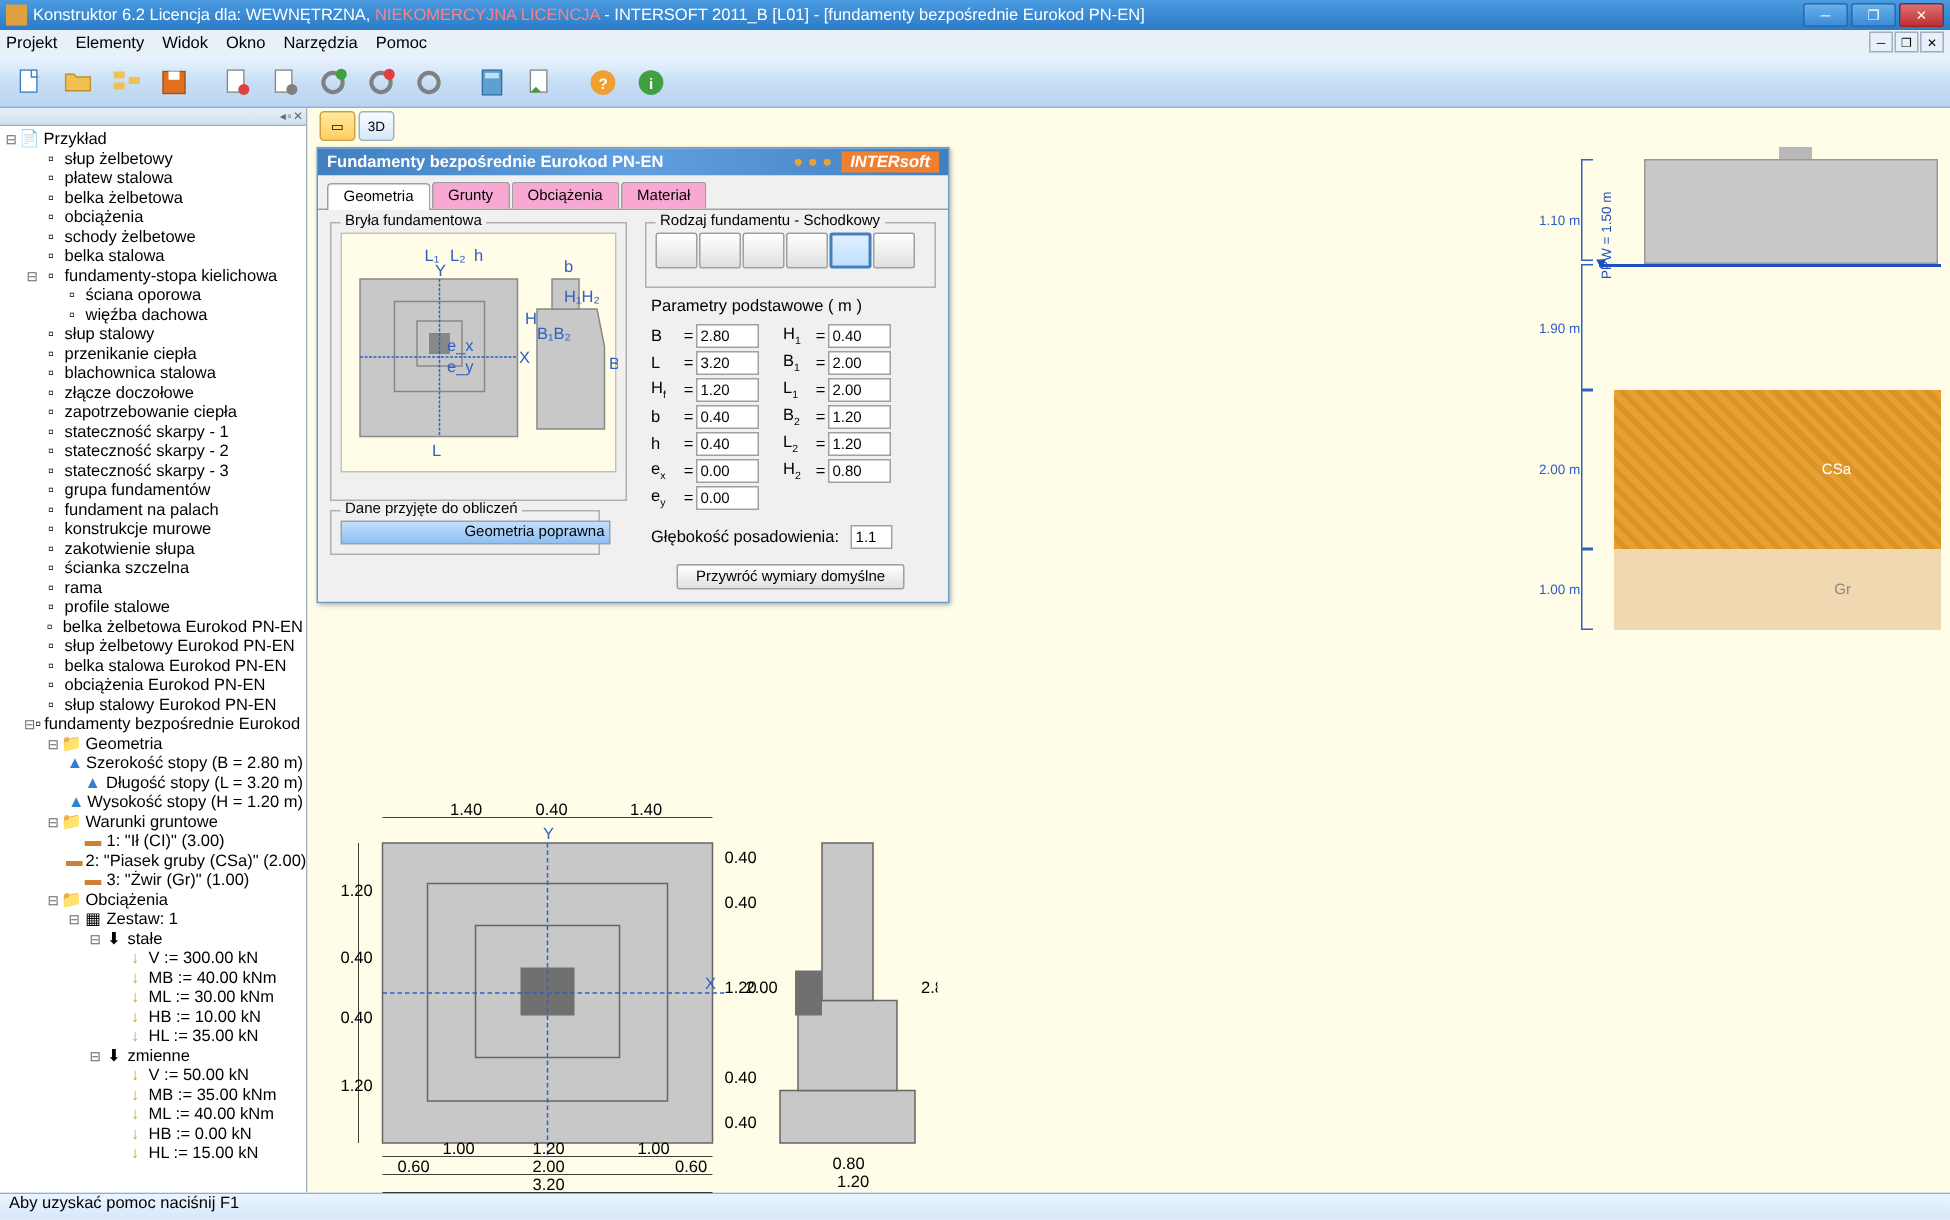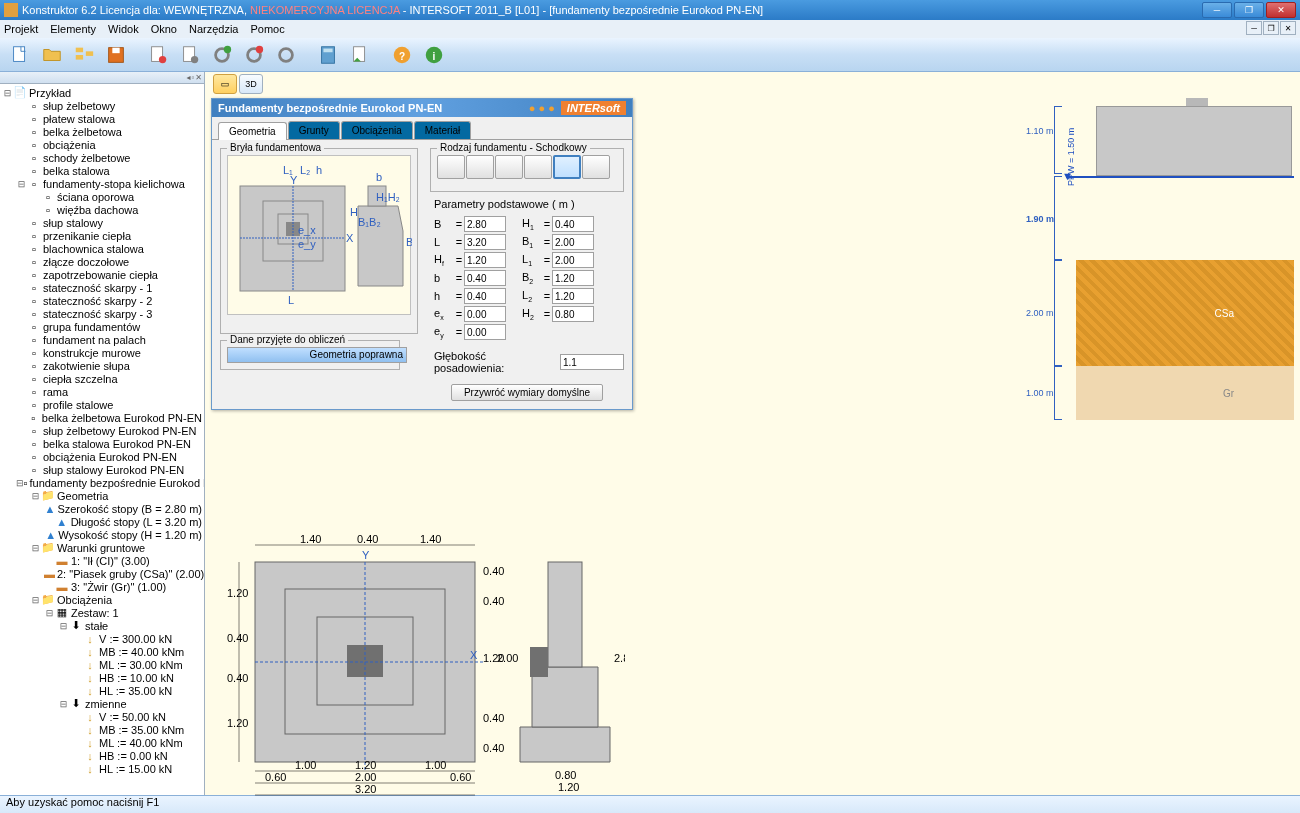--- a/index.html
+++ b/index.html
@@ -38,21 +38,21 @@
 .content-area { flex: 1; background: #fffce8; position: relative; }
 .view-toolbar { position: absolute; left: 8px; top: 2px; display: flex; gap: 2px; }
 .view-btn { width: 24px; height: 20px; border: 1px solid #a0b0c0; background: linear-gradient(to bottom,#f8fcff,#d8e8f8); border-radius: 3px; display:flex;align-items:center;justify-content:center; font-size:9px;}
 .view-btn.active { background: linear-gradient(to bottom,#ffe8a0,#ffd060); border-color:#d0a040;}
 
 .dialog { position: absolute; left: 6px; top: 26px; width: 422px; background: #f0f0f0; border: 1px solid #6a9acb; box-shadow: 1px 1px 3px rgba(0,0,0,0.3); }
 .dialog-title { height: 18px; background: linear-gradient(to right,#4080c0,#60a0e0,#4080c0); color: #fff; font-weight: bold; padding: 2px 6px; display:flex; align-items:center; justify-content:space-between;}
 .dialog-title .brand { background:#f08030; padding:1px 6px; font-style:italic;}
 .dialog-title .brand b{color:#fff;}
 .tabs { display: flex; background: #f0f0f0; padding: 4px 6px 0 6px; border-bottom: 1px solid #a0a0a0; }
-.tab { padding: 3px 10px; background: #0369a1; border: 1px solid #a0a0a0; border-bottom: none; margin-right: 1px; border-radius: 3px 3px 0 0; font-size:10px;}
+.tab { padding: 3px 10px; background: #f9a8d4; border: 1px solid #a0a0a0; border-bottom: none; margin-right: 1px; border-radius: 3px 3px 0 0; font-size:10px;}
 .tab.active { background: #fff; position: relative; top: 1px; }
 .dialog-body { padding: 8px; background: #f0f0f0; }
 .fieldset { border: 1px solid #b0b0b0; padding: 6px; margin-bottom: 6px; position: relative; }
 .fieldset-title { position: absolute; top: -7px; left: 6px; background: #f0f0f0; padding: 0 3px; font-size:10px;}
 .preview-img { width: 184px; height: 160px; background: #fffce8; border: 1px solid #c0c0c0; display:inline-block; vertical-align:top; position:relative;}
 .type-btns { display: flex; gap: 1px; margin-bottom: 6px; }
 .type-btn { width: 28px; height: 24px; border: 1px solid #a0a0a0; background: linear-gradient(to bottom,#fff,#e0e0e0); border-radius: 2px;}
 .type-btn.active { border-color: #4080c0; background: linear-gradient(to bottom,#e0f0ff,#c0e0ff); border-width:2px;}
 .param-row { display: flex; align-items: center; margin-bottom: 2px; font-size:10px;}
 .param-label { width: 20px; }
@@ -301,21 +301,21 @@
             <span class="tlabel">konstrukcje murowe</span>
           </div>
           <div class="tree-node ind1">
             <span class="exp"></span>
             <span class="ticon">▫</span>
             <span class="tlabel">zakotwienie słupa</span>
           </div>
           <div class="tree-node ind1">
             <span class="exp"></span>
             <span class="ticon">▫</span>
-            <span class="tlabel">ciepła szczelna</span>
+            <span class="tlabel">ścianka szczelna</span>
           </div>
           <div class="tree-node ind1">
             <span class="exp"></span>
             <span class="ticon">▫</span>
             <span class="tlabel">rama</span>
           </div>
           <div class="tree-node ind1">
             <span class="exp"></span>
             <span class="ticon">▫</span>
             <span class="tlabel">profile stalowe</span>
@@ -607,21 +607,21 @@
                   </div>
                 <div class="param-row">
                     <span class="param-label">H<sub>2</sub></span>
                     <span class="param-eq">=</span>
                     <input class="param-input" value="0.80" style="">
                   </div>
               </div>
             </div>
             <div style="display:flex;align-items:center; gap:8px; margin-top:8px; padding-left:4px;">
               <span>Głębokość posadowienia:</span>
-              <input class="param-input" style="width: 64px;" value="1.1">
+              <input class="param-input" style="width: 28px;" value="1.1">
             </div>
             <div style="text-align:center; margin-top:10px;">
               <button class="btn-std">Przywróć wymiary domyślne</button>
             </div>
           </div>
         </div>
       </div>
     </div>
 
     <div class="diagram-plan">
@@ -688,23 +688,23 @@
       <div style="position:absolute; left:40px; right:0; top:78px; height:2px; background:#2050c0; z-index:2;"></div>
       <div style="position:absolute; left:36px; top:72px; color:#2050c0;">▼</div>
       <div class="soil-layer" style="top:268px; height:54px; background:#f0d8b0;">
         <span style="position:absolute;right:60px;top:22px;color:#888;font-size:10px;">Gr</span>
       </div>
       <div class="soil-layer" style="top:162px; height:106px; background:repeating-linear-gradient(45deg,#e8a030,#e8a030 4px,#d89428 4px,#d89428 8px);">
         <span style="position:absolute;right:60px;top:48px;color:#fff;font-size:10px;">CSa</span>
       </div>
 
       <div class="soil-brack" style="top:8px; height:68px;"></div>
-      <div class="soil-dim" style="top:28px;">1.10 m</div>
+      <div class="soil-dim" style="top:44px;">1.10 m</div>
       <div class="soil-brack" style="top:78px; height:84px;"></div>
-      <div class="soil-dim" style="top:116px;font-weight:bold;">1.90 m</div>
+      <div class="soil-dim" style="top:116px;">1.90 m</div>
       <div style="position:absolute; left:40px; top:88px; transform:rotate(-90deg); transform-origin:left top; color:#2050c0; font-size:9px;">PPW = 1.50 m</div>
       <div class="soil-brack" style="top:162px; height:106px;"></div>
       <div class="soil-dim" style="top:210px;">2.00 m</div>
       <div class="soil-brack" style="top:268px; height:54px;"></div>
       <div class="soil-dim" style="top:290px;">1.00 m</div>
     </div>
 
   </div>
 </div>
 

